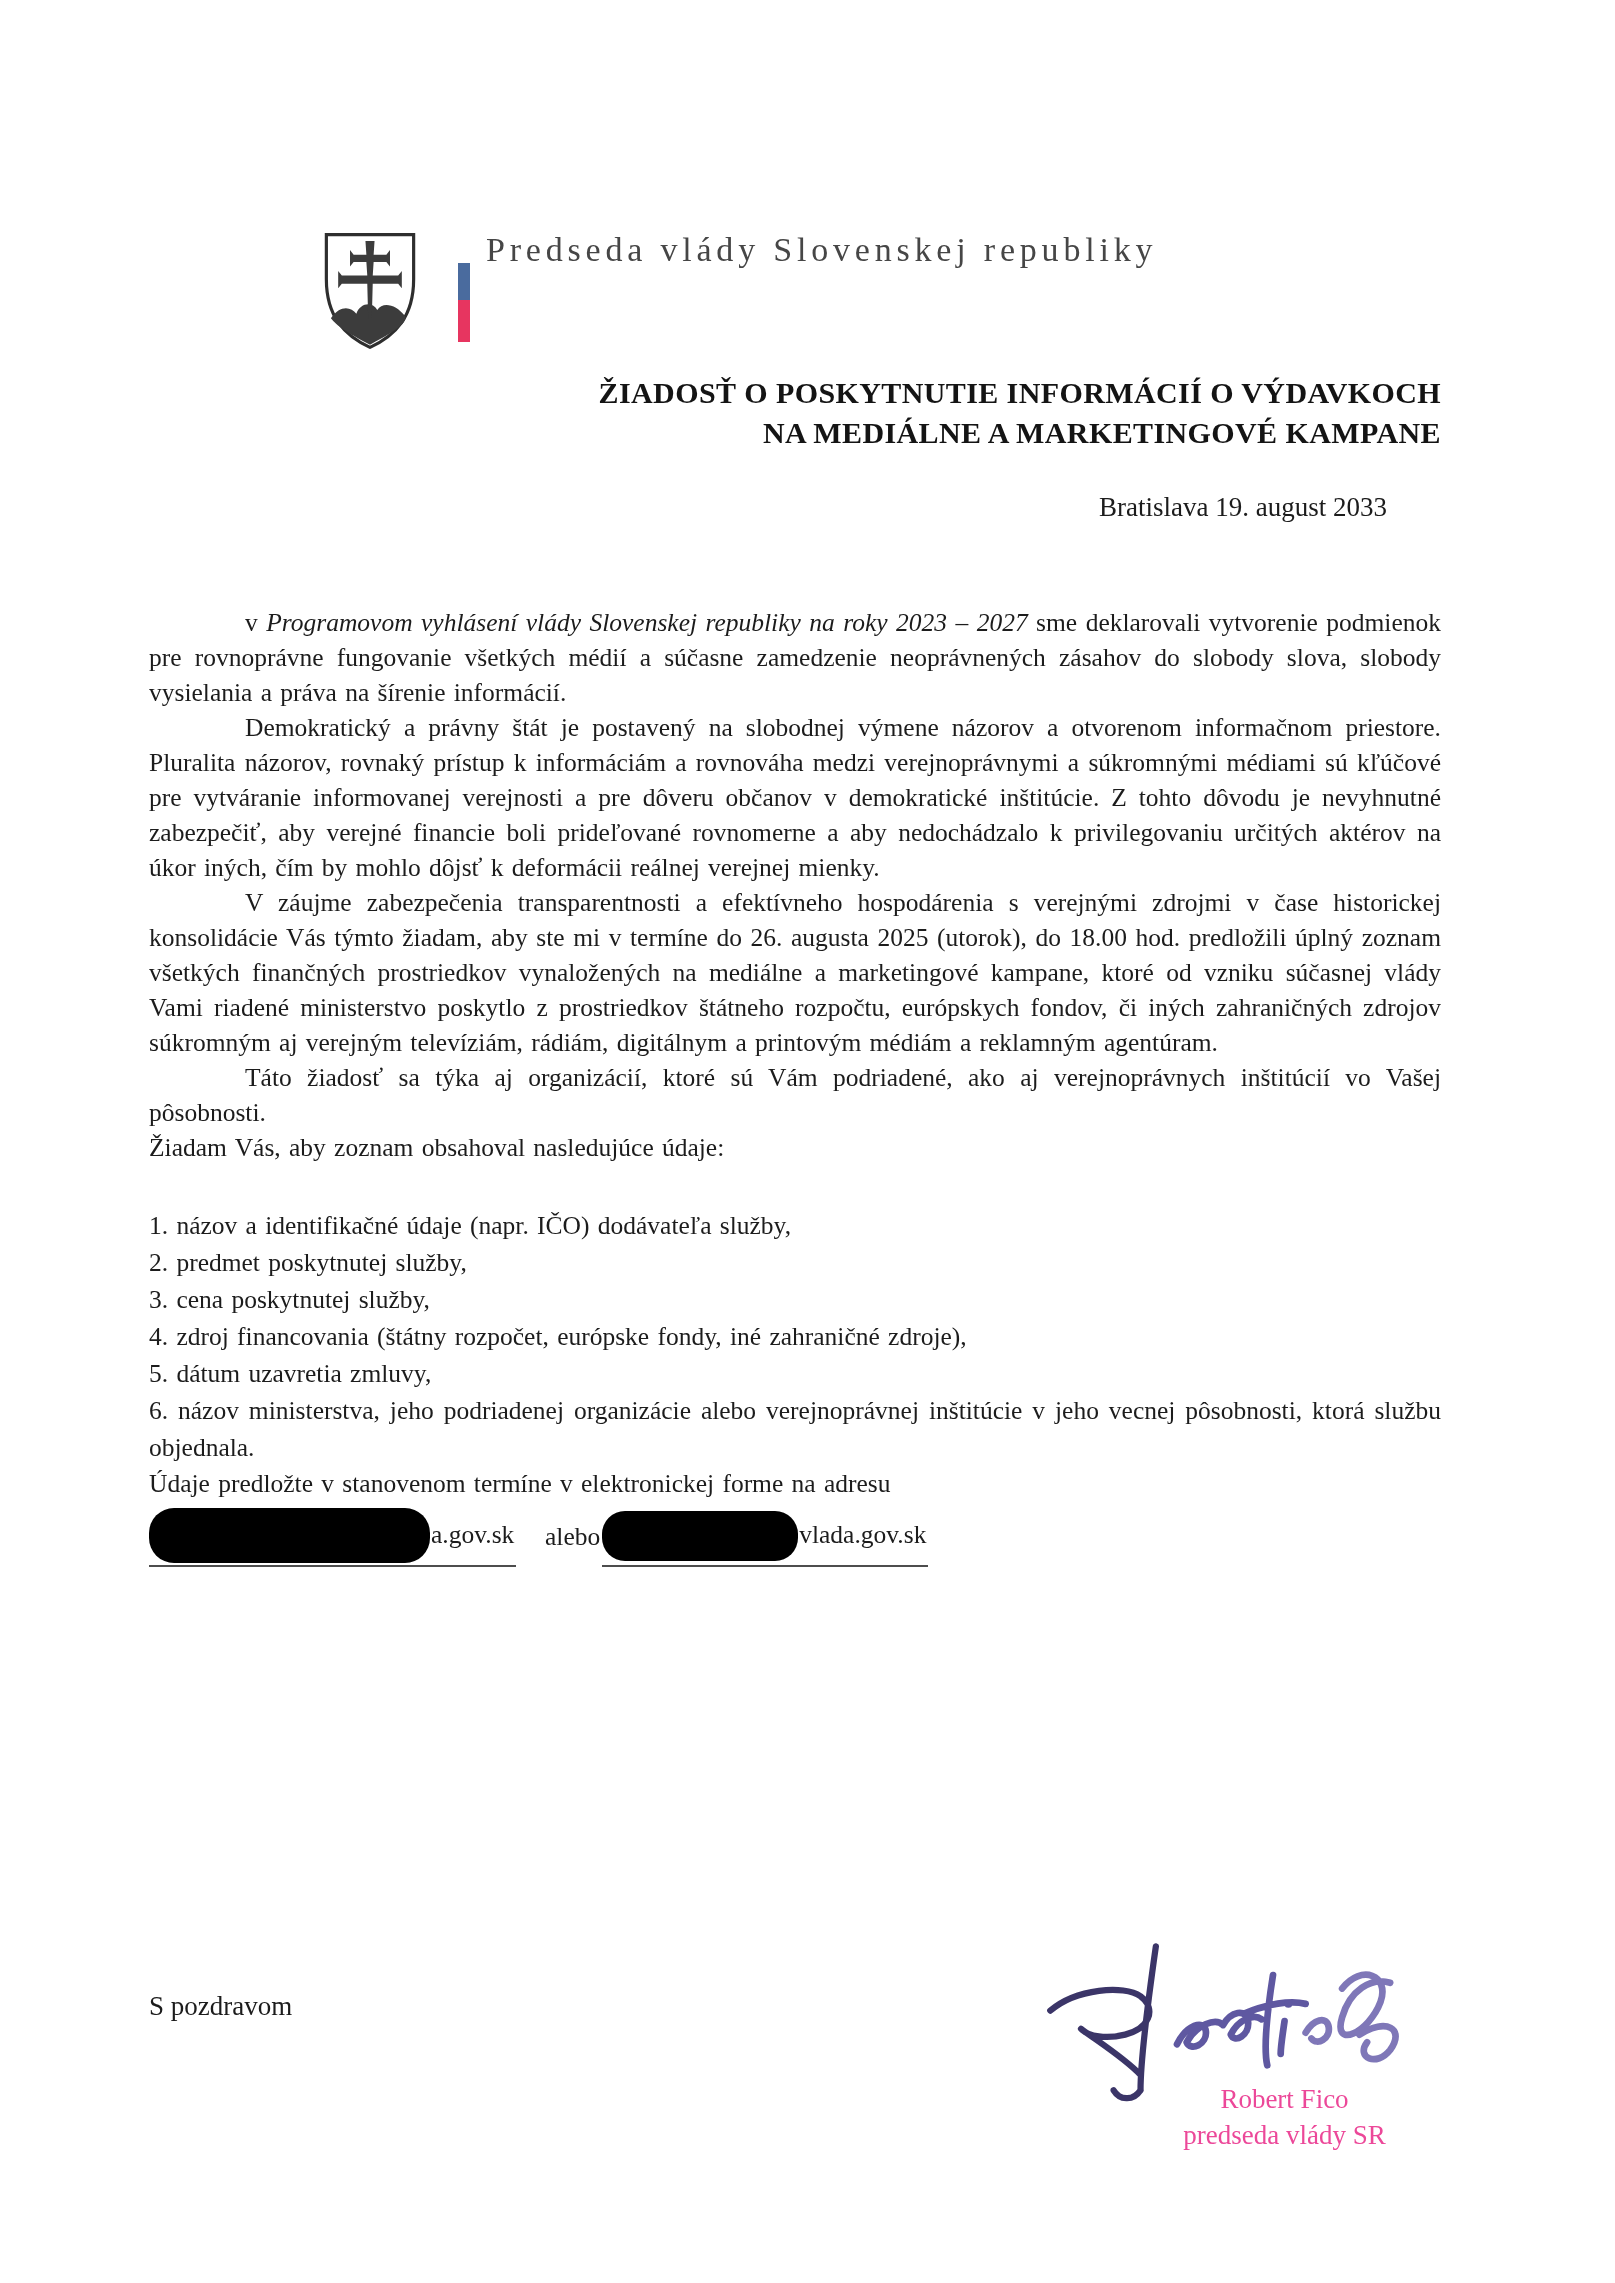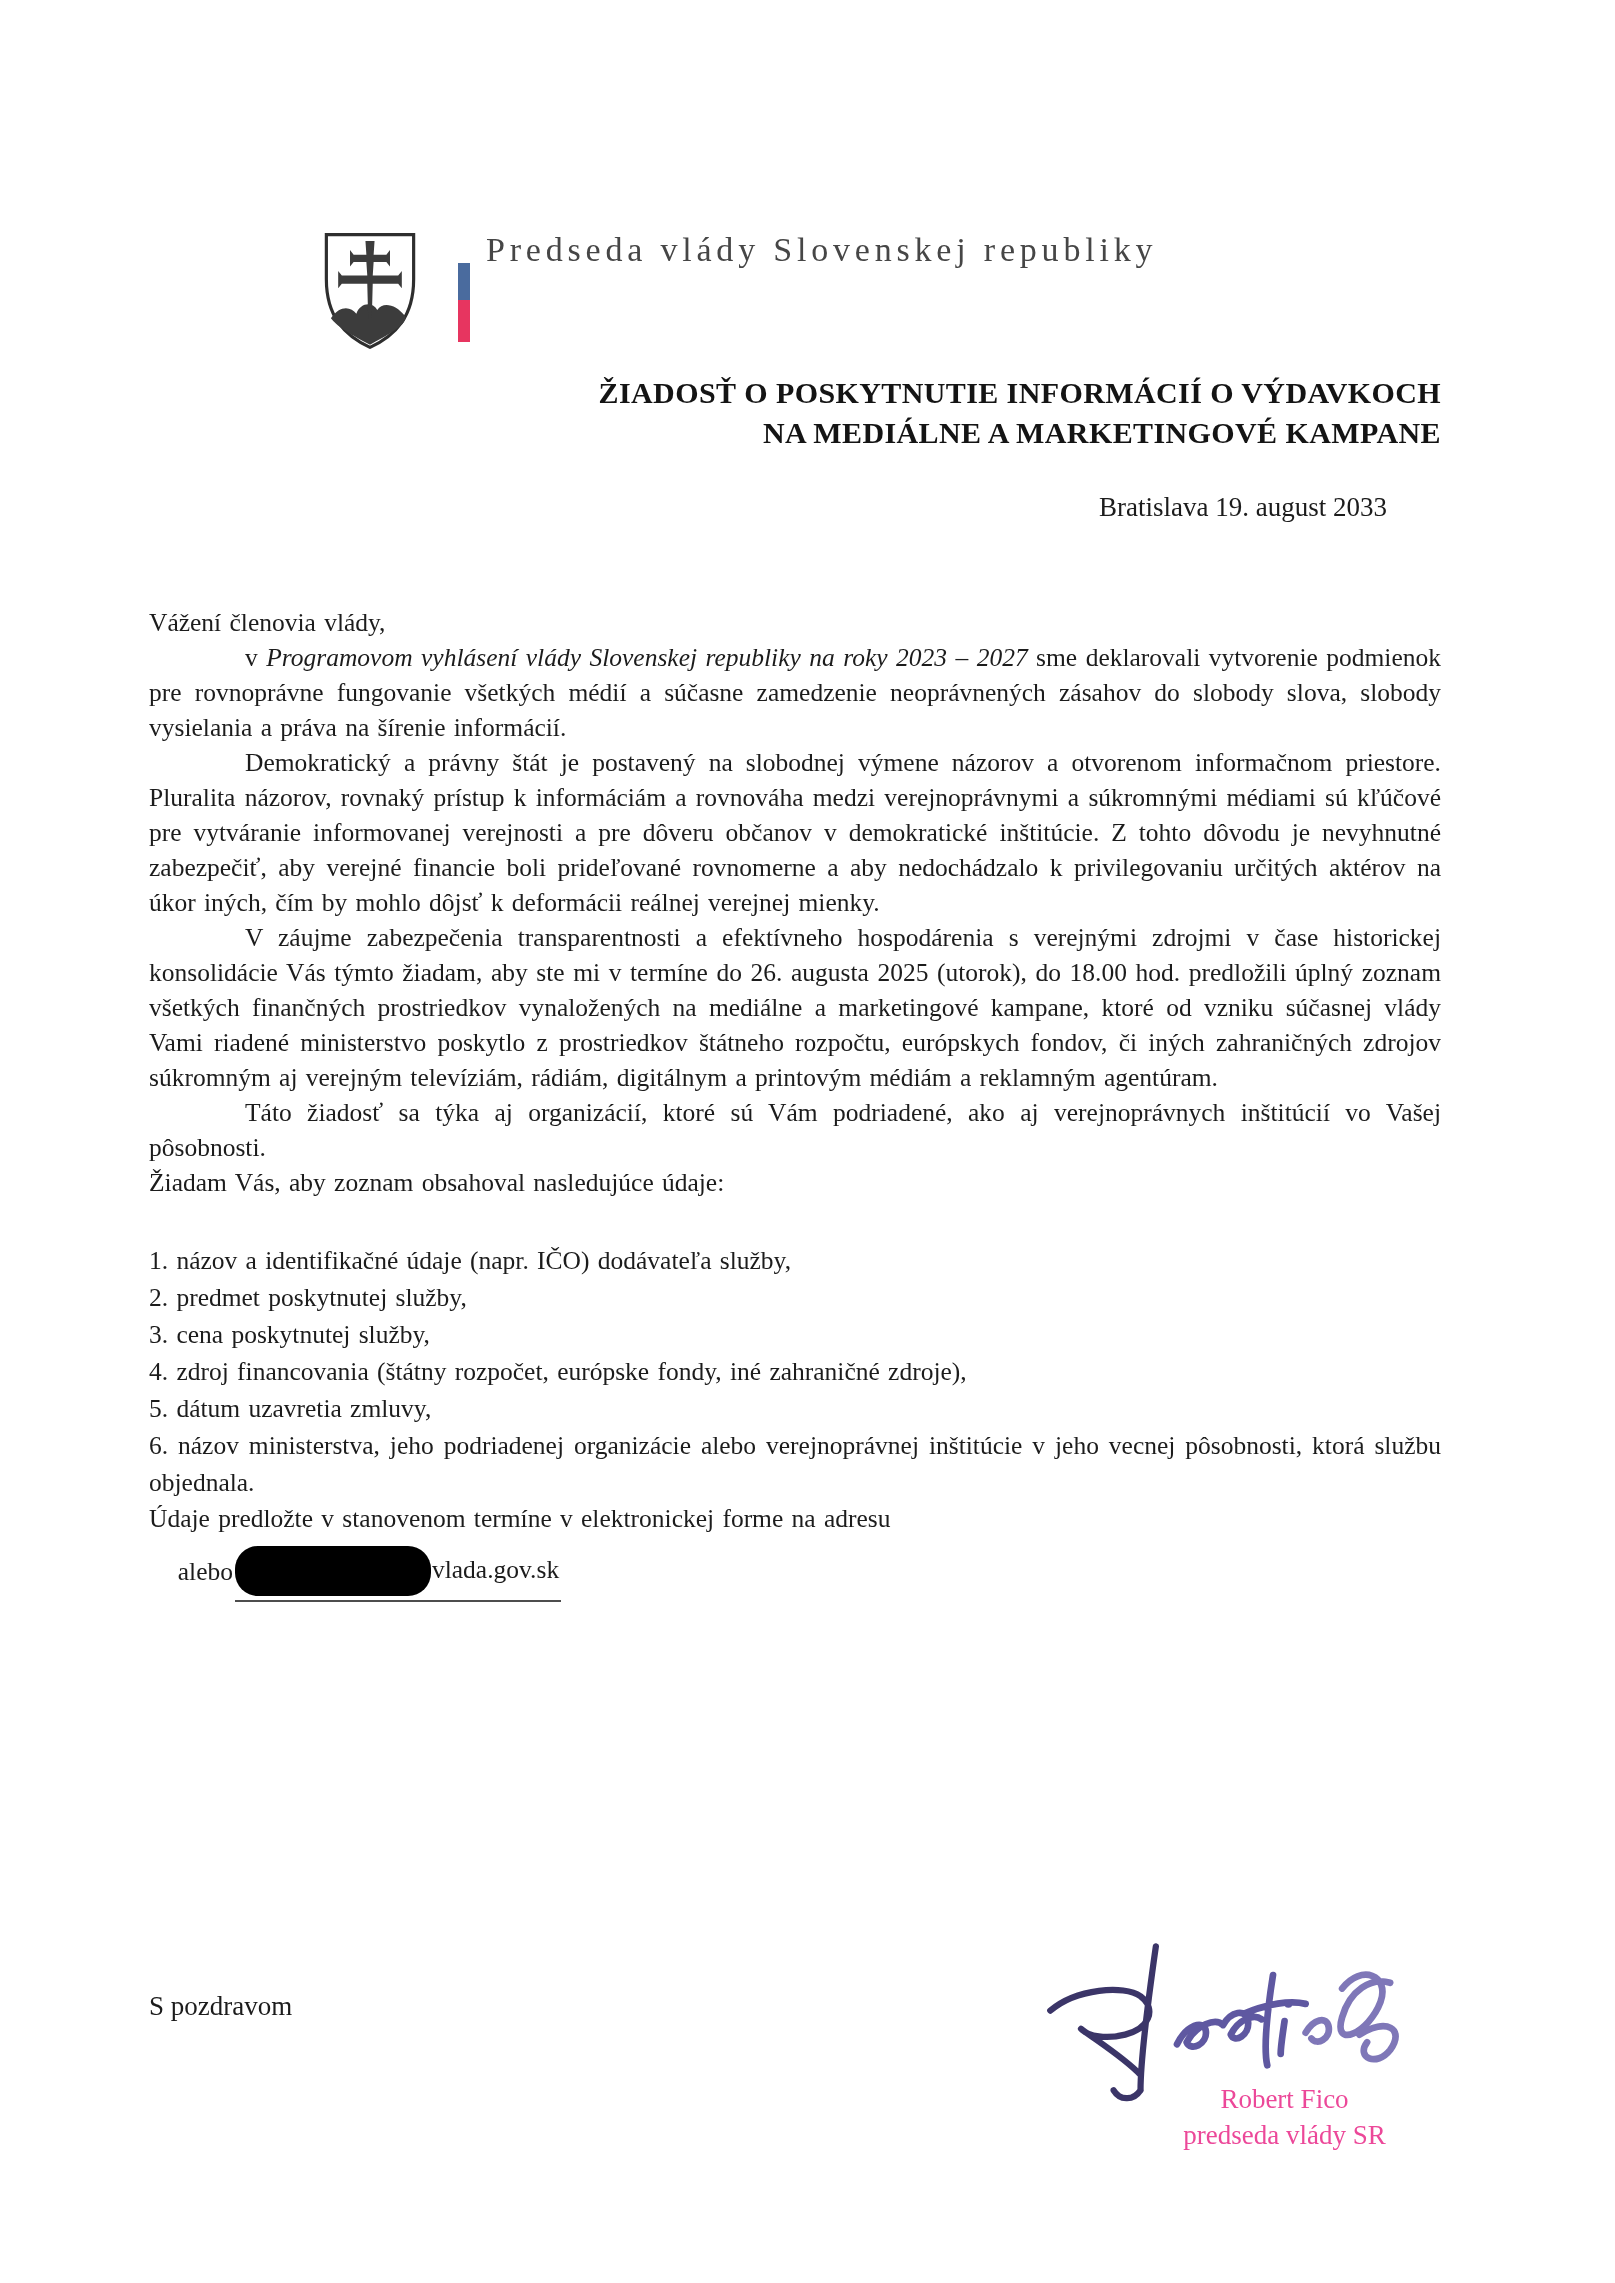--- a/index.html
+++ b/index.html
@@ -82,21 +82,20 @@
   </div>
   <div class="letterhead-text">Predseda vlády Slovenskej republiky</div>
 
   <div class="doc-title">
     <div>ŽIADOSŤ O POSKYTNUTIE INFORMÁCIÍ O VÝDAVKOCH</div>
     <div>NA MEDIÁLNE A MARKETINGOVÉ KAMPANE</div>
   </div>
   <div class="dateline">Bratislava 19. august 2033</div>
 
   <div class="body-flow">
-    <p class="salutation">Vážení členovia vlády,</p>
 
     <p class="p1 indent"><span>v </span><i>Programovom vyhlásení vlády Slovenskej republiky na roky 2023 – 2027</i><span> sme deklarovali vytvorenie podmienok pre rovnoprávne fungovanie všetkých médií a súčasne zamedzenie neoprávnených zásahov do slobody slova, slobody vysielania a práva na šírenie informácií.</span></p>
 
     <p class="p2 indent">Demokratický a právny štát je postavený na slobodnej výmene názorov a otvorenom informačnom priestore. Pluralita názorov, rovnaký prístup k informáciám a rovnováha medzi verejnoprávnymi a súkromnými médiami sú kľúčové pre vytváranie informovanej verejnosti a pre dôveru občanov v demokratické inštitúcie. Z tohto dôvodu je nevyhnutné zabezpečiť, aby verejné financie boli prideľované rovnomerne a aby nedochádzalo k privilegovaniu určitých aktérov na úkor iných, čím by mohlo dôjsť k deformácii reálnej verejnej mienky.</p>
 
     <p class="p3 indent">V záujme zabezpečenia transparentnosti a efektívneho hospodárenia s verejnými zdrojmi v čase historickej konsolidácie Vás týmto žiadam, aby ste mi v termíne do 26. augusta 2025 (utorok), do 18.00 hod. predložili úplný zoznam všetkých finančných prostriedkov vynaložených na mediálne a marketingové kampane, ktoré od vzniku súčasnej vlády Vami riadené ministerstvo poskytlo z prostriedkov štátneho rozpočtu, európskych fondov, či iných zahraničných zdrojov súkromným aj verejným televíziám, rádiám, digitálnym a printovým médiám a reklamným agentúram.</p>
 
     <p class="p4 indent">Táto žiadosť sa týka aj organizácií, ktoré sú Vám podriadené, ako aj verejnoprávnych inštitúcií vo Vašej pôsobnosti.</p>
 
     <p class="list-intro">Žiadam Vás, aby zoznam obsahoval nasledujúce údaje:</p>
@@ -106,20 +105,24 @@
       <div>2. predmet poskytnutej služby,</div>
       <div>3. cena poskytnutej služby,</div>
       <div>4. zdroj financovania (štátny rozpočet, európske fondy, iné zahraničné zdroje),</div>
       <div>5. dátum uzavretia zmluvy,</div>
       <div>6. názov ministerstva, jeho podriadenej organizácie alebo verejnoprávnej inštitúcie v jeho vecnej pôsobnosti, ktorá službu objednala.</div>
     </div>
 
     <p class="delivery-line">Údaje predložte v stanovenom termíne v elektronickej forme na adresu</p>
 
     <div class="email-line">
+      <span class="redacted-wrap">
+          <span class="redaction r1"></span>
+          <span class="link-text">a.gov.sk</span>
+        </span>
         <span class="sep">alebo</span>
         <span class="redacted-wrap">
           <span class="redaction r2"></span>
           <span class="link-text">vlada.gov.sk</span>
         </span>
     </div>
   </div>
 
   <div class="valediction">S pozdravom</div>
 

